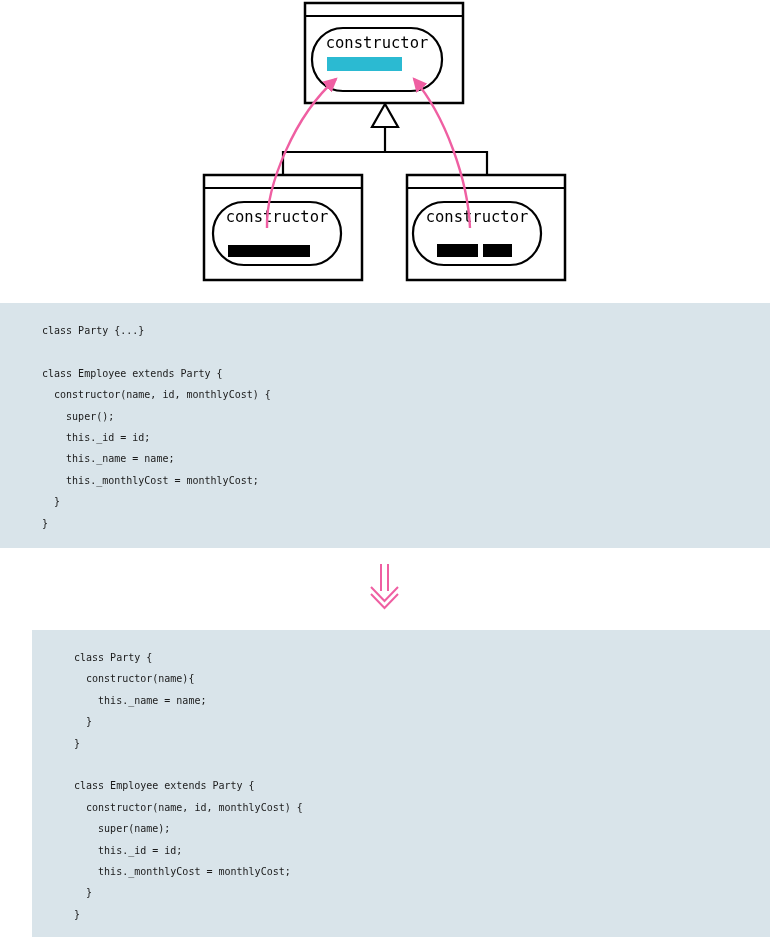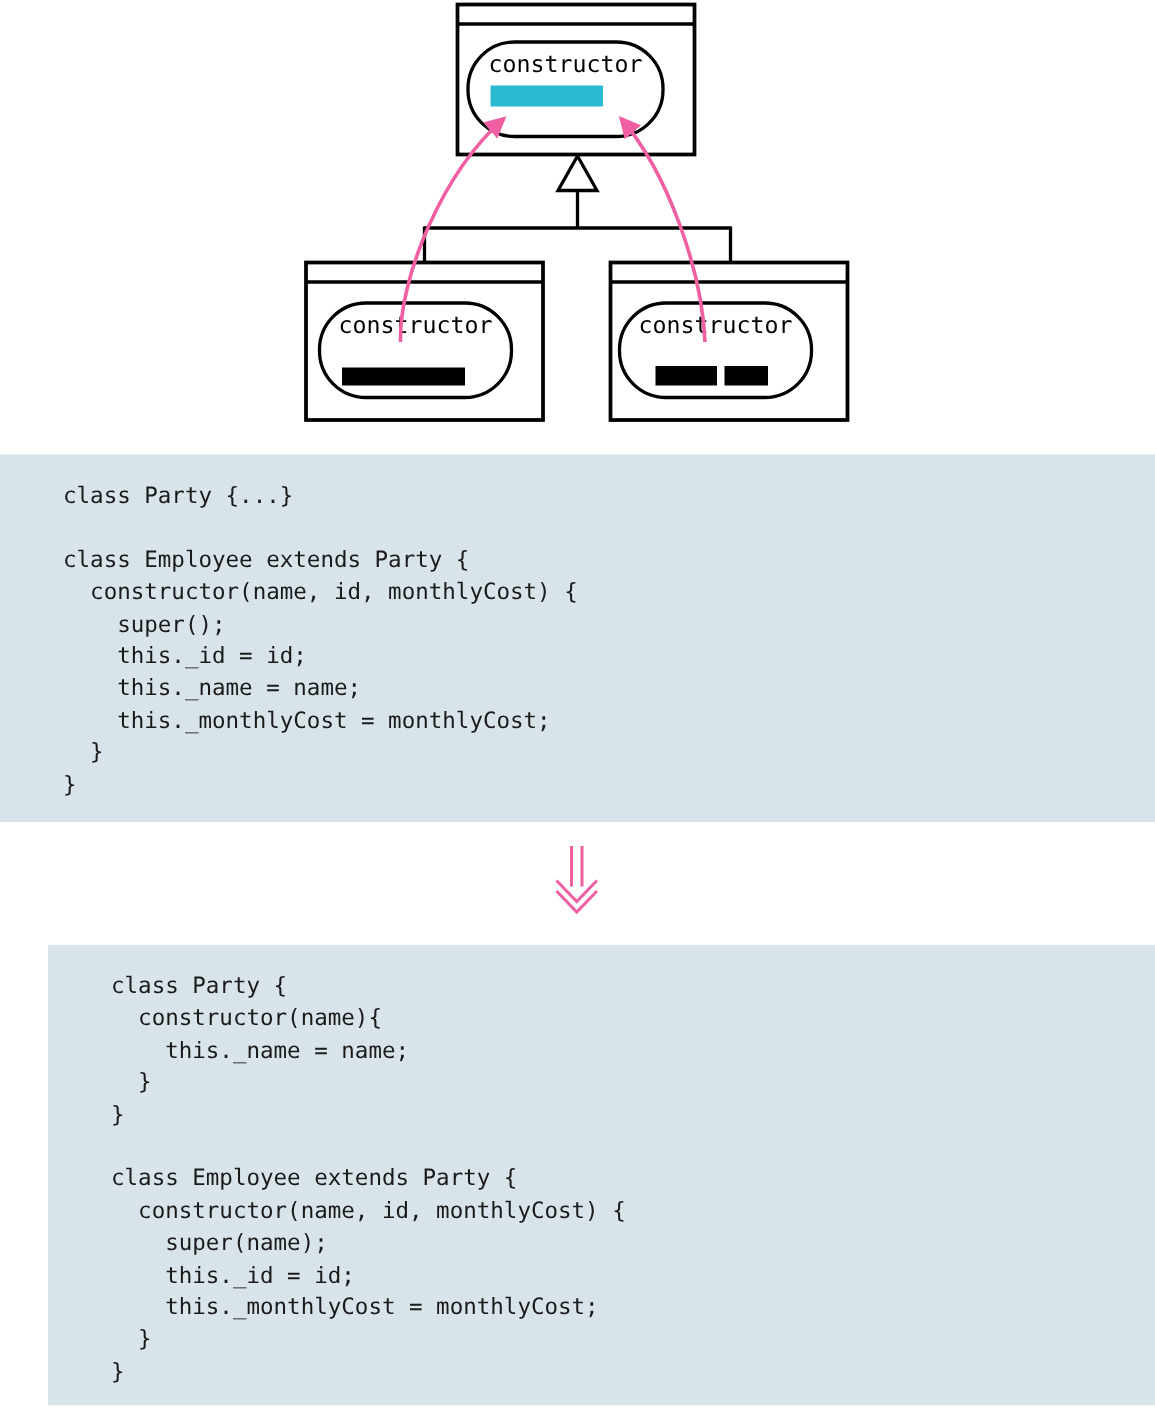--- a/index.html
+++ b/index.html
@@ -44,21 +44,21 @@
     background: #d9e4ea;
     box-sizing: border-box;
     padding: 17px 0 0 42px;
     overflow: hidden;
   }
   .code-block-before { height: 245px; }
   .code-block-after  { height: 307px; margin-left: 32px; }
   .code-block pre {
     margin: 0;
     font-family: "DejaVu Sans Mono", "Liberation Mono", monospace;
-    font-size: 15px;
+    font-size: 10px;
     line-height: 21.4px;
     color: #1a1a1a;
     white-space: pre;
   }
   .transform-arrow-area {
     width: 770px;
     height: 82px;
     background: #ffffff;
   }
   .bottom-spacer {

